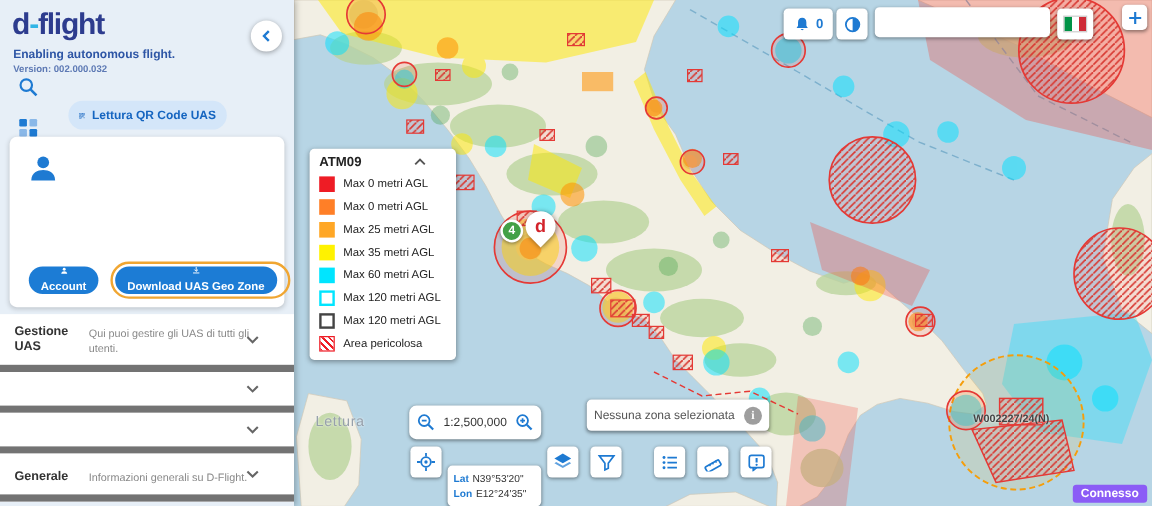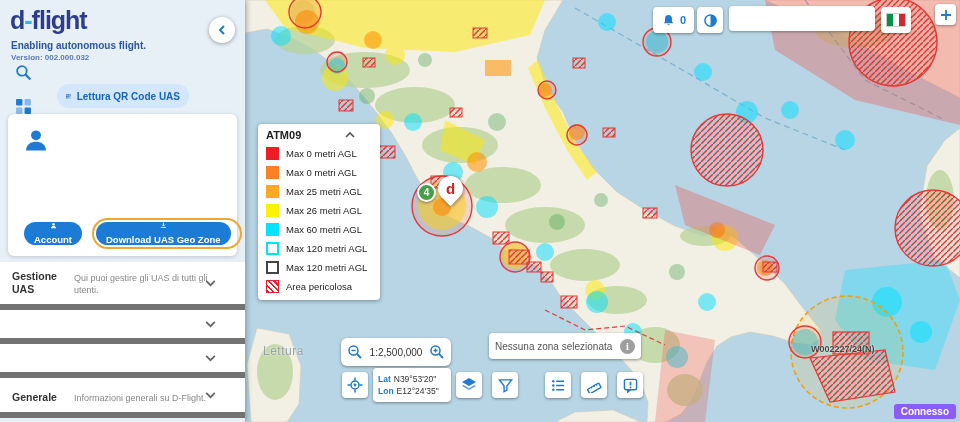--- a/index.html
+++ b/index.html
@@ -52,21 +52,21 @@
   .sw { width:13px; height:13px; flex:0 0 13px; }
   .sw-solid { background:var(--c); }
   .sw-outline { background:#fff; border:2px solid var(--c); }
   .sw-hatched { border:1.5px solid var(--c); background:repeating-linear-gradient(45deg, var(--c) 0 1.5px, rgba(255,255,255,.85) 1.5px 4px); }
   .legend-row span.lbl { font-size:9.5px; color:#222; white-space:nowrap; }
 
   
   .scale-ctrl { position:absolute; left:96px; top:338px; width:110px; height:28px; background:#fff; border-radius:6px; box-shadow:0 1px 3px rgba(0,0,0,.4); display:flex; align-items:center; justify-content:space-between; padding:0 6px; z-index:10; }
   .scale-txt { font-size:10px; color:#333; }
   .geo-btn { left:97px; top:372px; }
-  .latlon { position:absolute; left:128px; top:368px; width:78px; height:34px; background:#fff; border-radius:4px; box-shadow:0 1px 3px rgba(0,0,0,.4); padding:2px 5px; z-index:10; display:flex; flex-direction:column; justify-content:center; gap:1px; }
+  .latlon { position:absolute; left:128px; top:388px; width:78px; height:34px; background:#fff; border-radius:4px; box-shadow:0 1px 3px rgba(0,0,0,.4); padding:2px 5px; z-index:10; display:flex; flex-direction:column; justify-content:center; gap:1px; }
   .latlon .row { display:flex; gap:3px; font-size:8.5px; line-height:1.2; white-space:nowrap; }
   .latlon .k { color:#1e7ad2; font-weight:bold; }
   .latlon .v { color:#333; }
   .layers-btn { left:211px; top:372px; }
   .funnel-btn { left:247px; top:372px; }
   .list-btn { left:300px; top:372px; }
   .ruler-btn { left:336px; top:372px; }
   .report-btn { left:372px; top:372px; }
   .selection-box { position:absolute; left:244px; top:333px; width:152px; height:26px; background:#fff; border-radius:4px; box-shadow:0 1px 3px rgba(0,0,0,.4); display:flex; align-items:center; justify-content:space-between; padding:0 6px; z-index:10; }
   .selection-box .txt { font-size:10px; color:#555; white-space:nowrap; }
@@ -262,21 +262,21 @@
       <div class="legend-row">
           <span class="sw sw-solid" style="--c: #ff7f27;"></span>
           <span class="lbl">Max 0 metri AGL</span>
         </div>
       <div class="legend-row">
           <span class="sw sw-solid" style="--c: #ffa726;"></span>
           <span class="lbl">Max 25 metri AGL</span>
         </div>
       <div class="legend-row">
           <span class="sw sw-solid" style="--c: #fff200;"></span>
-          <span class="lbl">Max 26 metri AGL</span>
+          <span class="lbl">Max 35 metri AGL</span>
         </div>
       <div class="legend-row">
           <span class="sw sw-solid" style="--c: #00e5ff;"></span>
           <span class="lbl">Max 60 metri AGL</span>
         </div>
       <div class="legend-row">
           <span class="sw sw-outline" style="--c: #00e5ff;"></span>
           <span class="lbl">Max 120 metri AGL</span>
         </div>
       <div class="legend-row">

